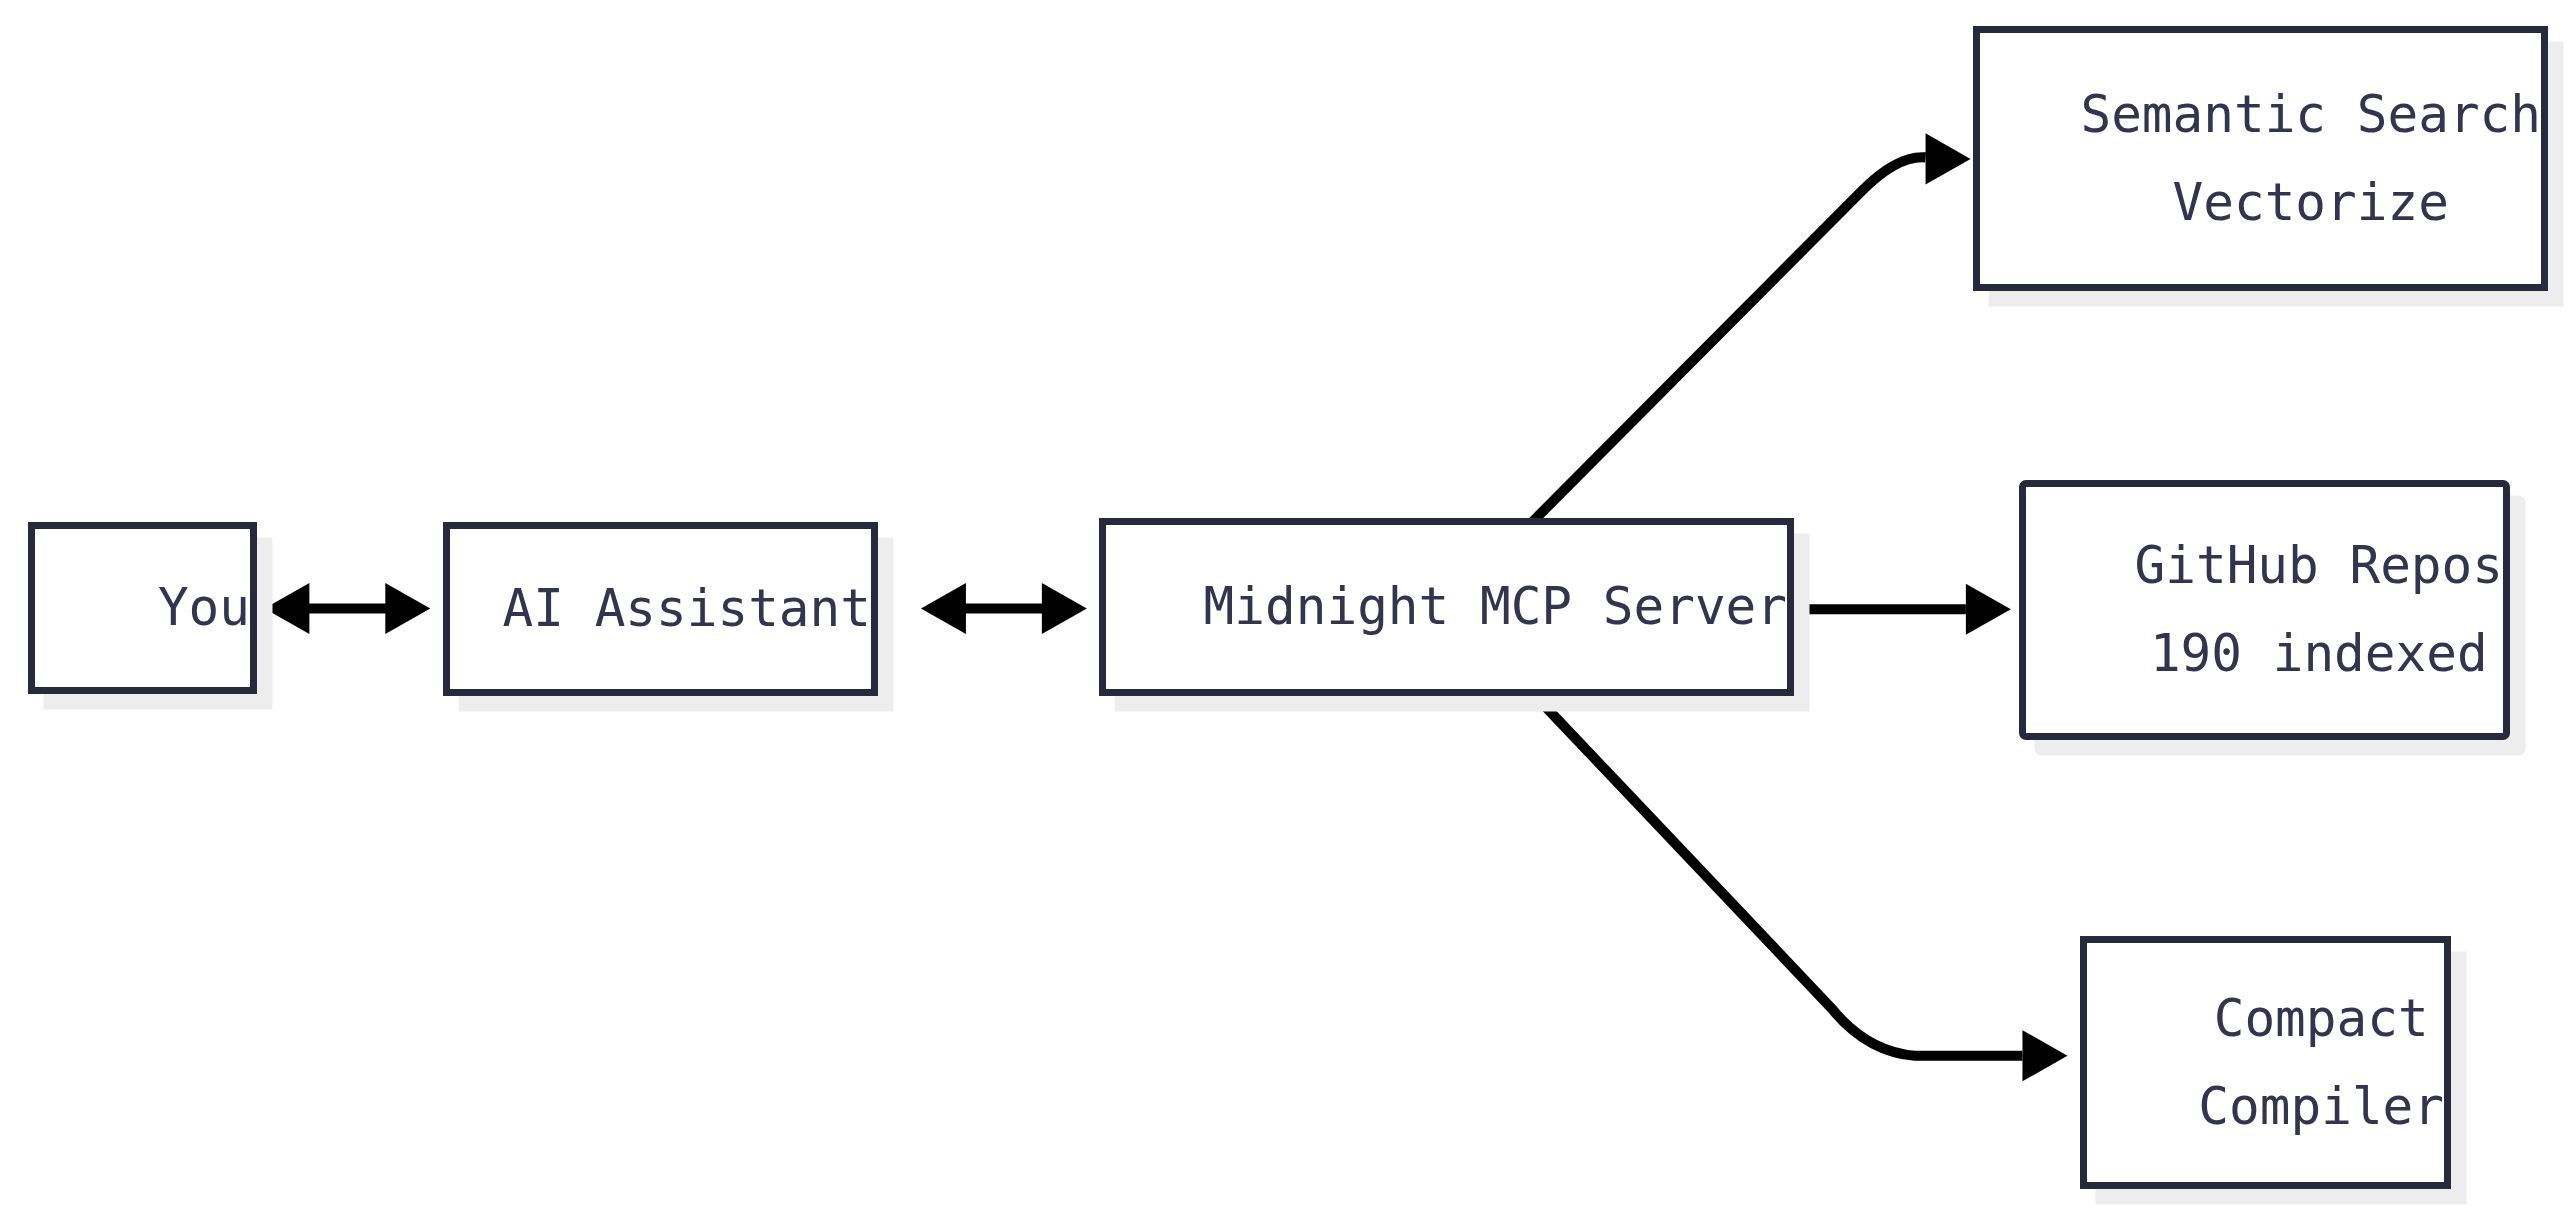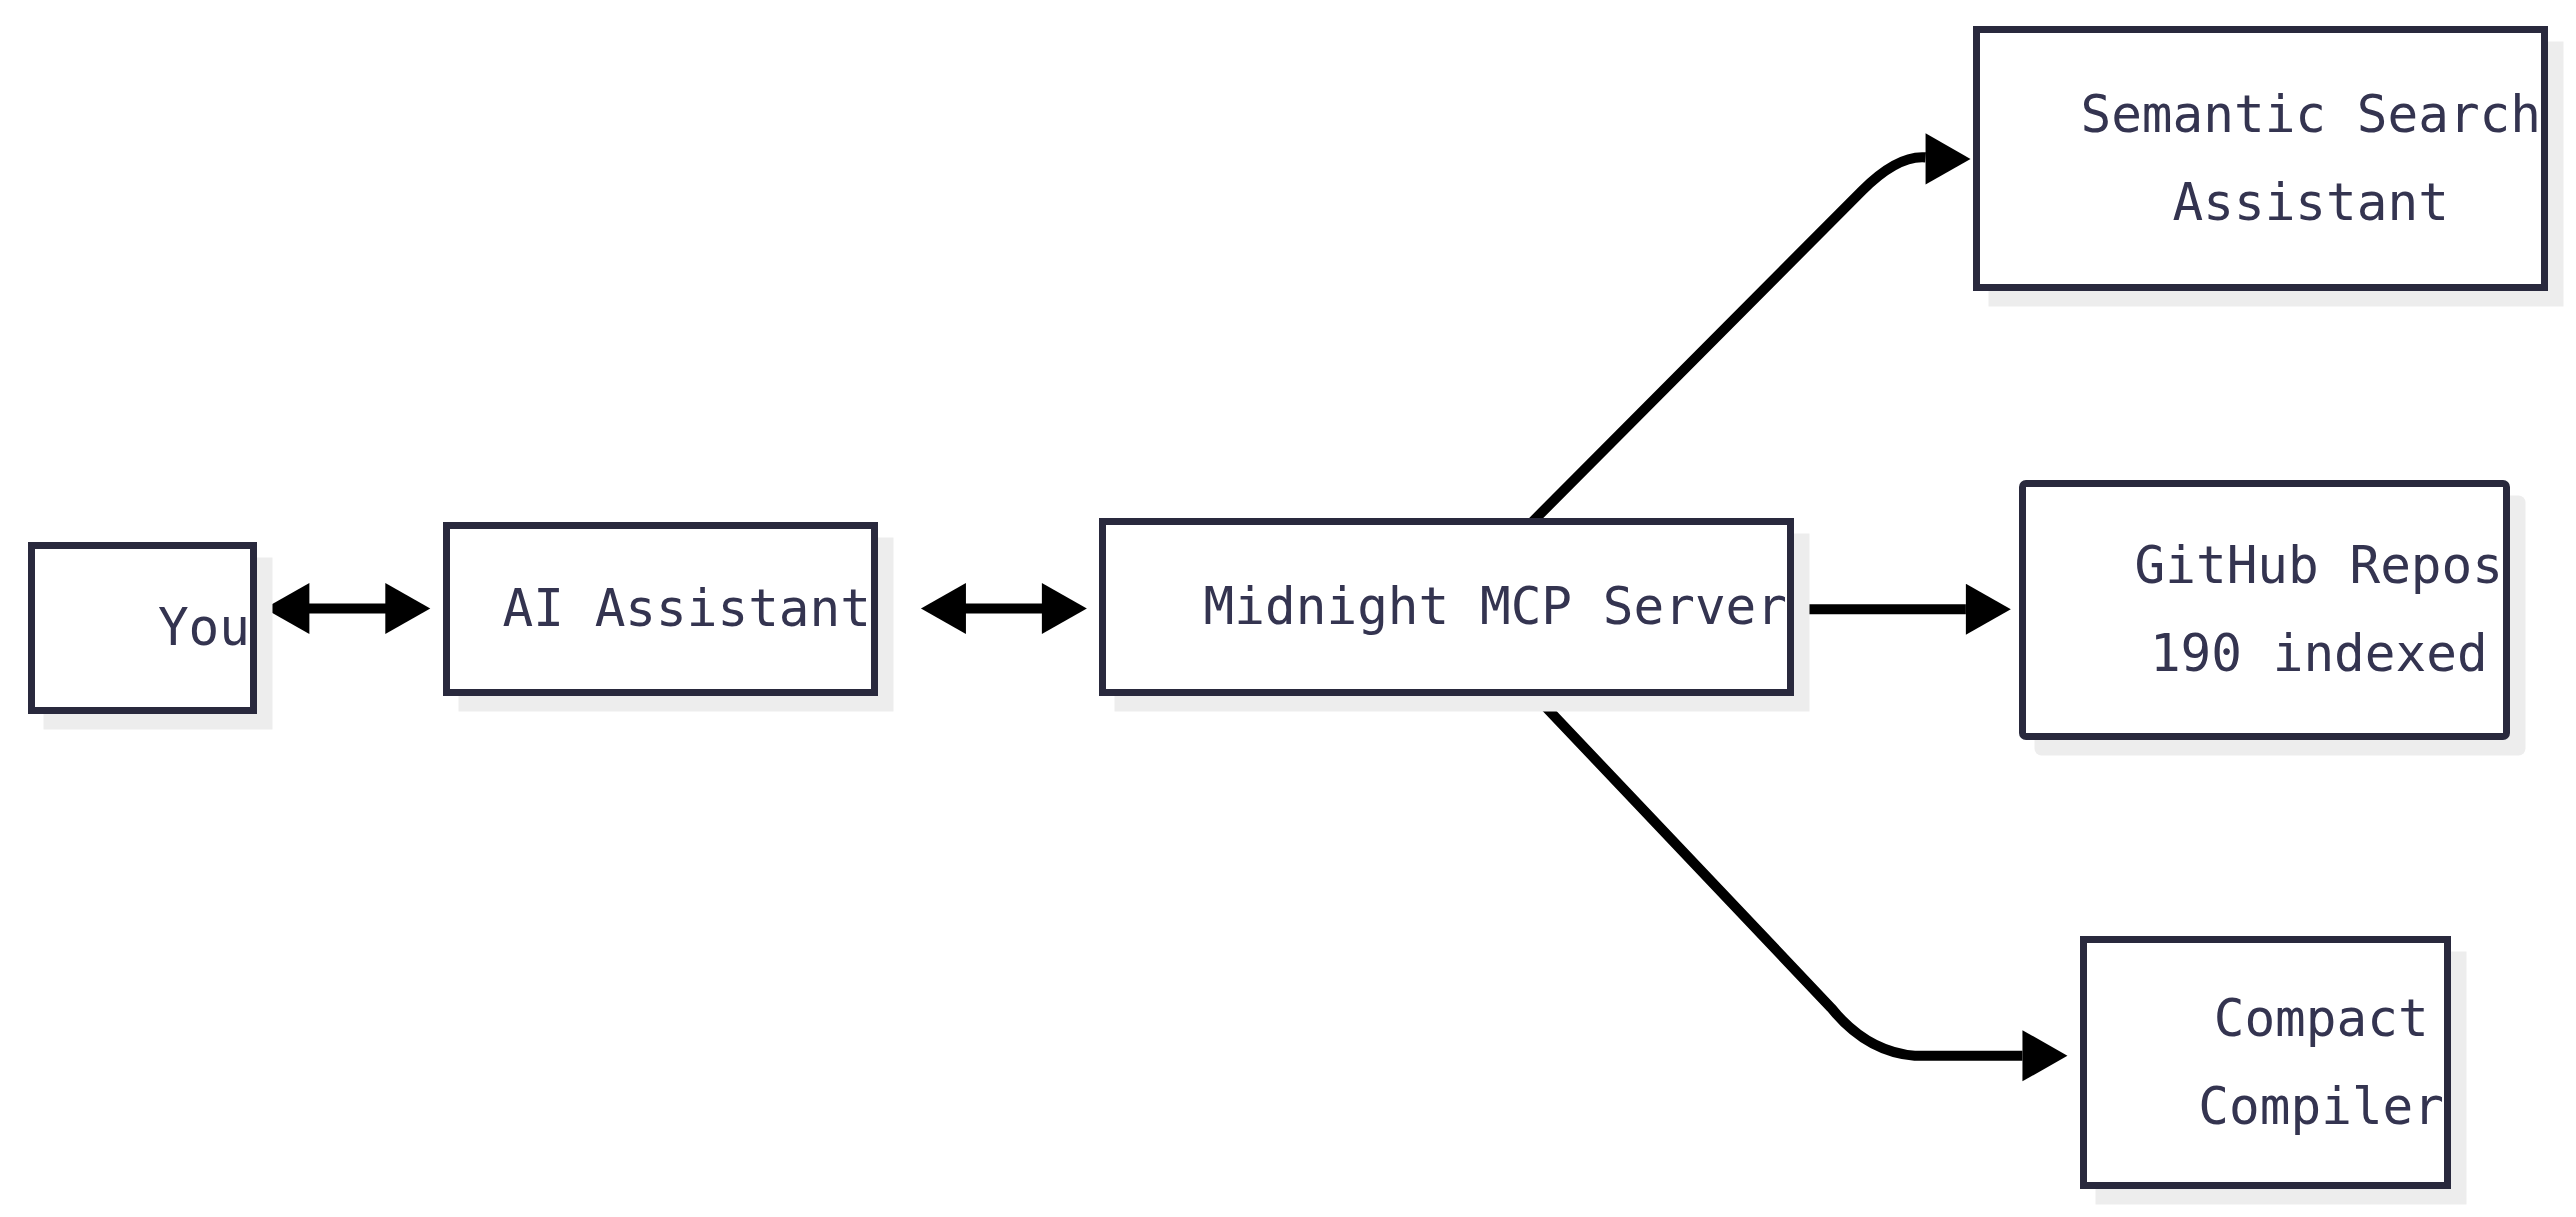--- a/index.html
+++ b/index.html
@@ -45,21 +45,21 @@
   .label{
     display:flex;
     flex-direction:column;
     justify-content:center;
     text-align:center;
     color:var(--text);
     font-size:51px;
     line-height:88px;
     white-space:nowrap;
   }
-  #node-you      {left:28px;   top:522px;  width:229px; height:172px;margin-top:20px;}
+  #node-you      {left:28px;   top:522px;  width:229px; height:172px;}
   #node-ai       {left:443px;  top:522px;  width:435px; height:174px;}
   #node-mcp      {left:1099px; top:518px;  width:695px; height:178px;}
   #node-semantic {left:1973px; top:26px;   width:575px; height:265px;}
   #node-github   {left:2019px; top:480px;  width:491px; height:260px;border-radius:7px;}
   #node-compiler {left:2080px; top:936px; width:371px; height:253px;}
 </style>
 </head>
 <body>
 
 <div class="canvas">
@@ -111,21 +111,21 @@
   <div class="node" id="node-mcp">
     <div class="label">
       <div>Midnight MCP Server</div>
       <div></div>
     </div>
   </div>
 
   <div class="node" id="node-semantic">
     <div class="label">
       <div>Semantic Search</div>
-      <div>Assistant</div>
+      <div>Vectorize</div>
     </div>
   </div>
 
   <div class="node" id="node-github">
     <div class="label">
       <div>GitHub Repos</div>
       <div>190 indexed</div>
     </div>
   </div>
 

